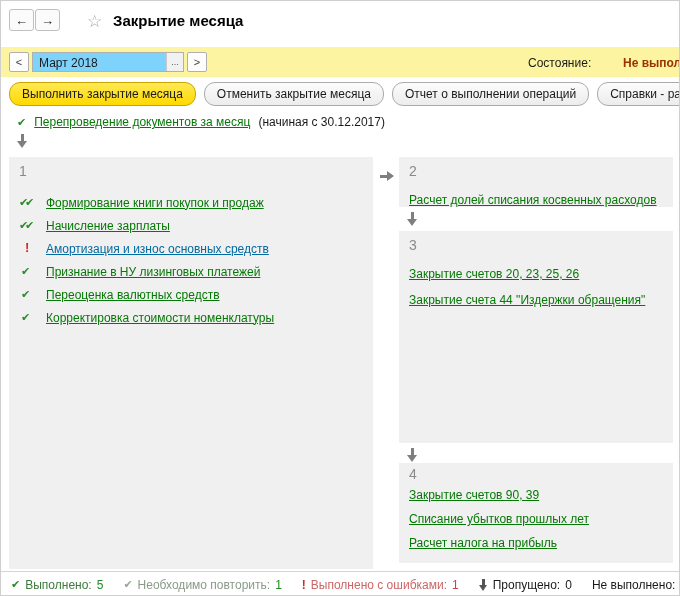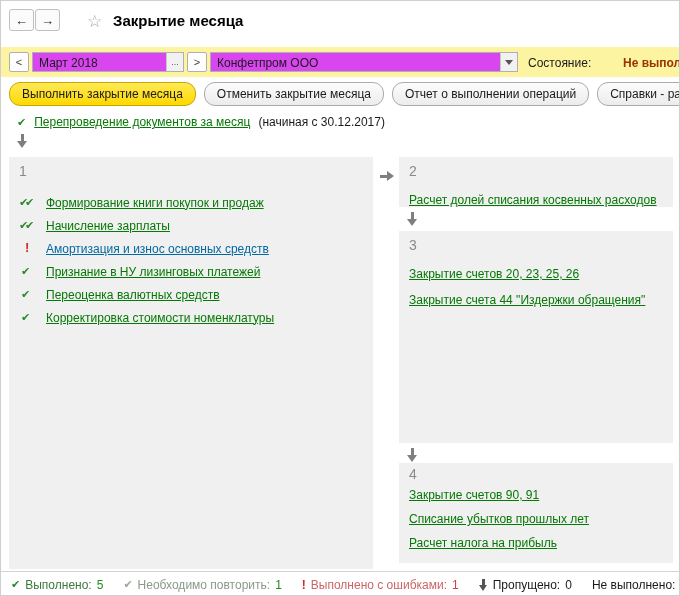--- a/index.html
+++ b/index.html
@@ -12,21 +12,21 @@
   .navbtn.back { left:8px; }
   .navbtn.fwd { left:34px; }
   .star { position:absolute; left:86px; top:10px; font-size:17px; color:#a9a9a9; cursor:pointer; }
   .title { position:absolute; left:112px; top:11px; font-size:15px; font-weight:bold; color:#000; }
 
   
   .periodbar { position:absolute; top:46px; left:0; right:0; height:30px; background:#fcf4a0; }
   .sqbtn { position:absolute; top:5px; width:20px; height:20px; border:1px solid #b0b0b0; background:#fdfdfd; border-radius:2px; font-size:11px; color:#444; cursor:pointer; font-family:inherit; }
   .sqbtn.prev { left:8px; }
   .sqbtn.next { left:186px; }
-  .field { position:absolute; top:5px; height:20px; background:#d946ef; border:1px solid #b0b0b0; }
+  .field { position:absolute; top:5px; height:20px; background:#7dd3fc; border:1px solid #b0b0b0; }
   .period-field { left:31px; width:152px; }
   .org-field { left:209px; width:308px; cursor:pointer; }
   .field-text { position:absolute; left:6px; top:3px; font-size:12px; white-space:nowrap; }
   .field-btn { position:absolute; right:0; top:0; bottom:0; width:17px; border:none; border-left:1px solid #c9c9c9; background:#f1f1f1; font-size:9px; color:#555; cursor:pointer; font-family:inherit; }
   .caret { display:inline-block; width:0; height:0; border-left:4px solid transparent; border-right:4px solid transparent; border-top:5px solid #555; }
   .status-label { position:absolute; left:527px; top:9px; color:#1a1a1a; }
   .status-value { position:absolute; left:622px; top:9px; font-weight:bold; color:#993300; white-space:nowrap; }
 
   
   .actionsbar { position:absolute; top:81px; left:8px; height:26px; display:flex; gap:8px; }
@@ -90,24 +90,20 @@
     <span class="title">Закрытие месяца</span>
   </div>
 
   <div class="periodbar">
     <button class="sqbtn prev">&lt;</button>
     <div class="field period-field">
       <span class="field-text">Март 2018</span>
       <button class="field-btn">...</button>
     </div>
     <button class="sqbtn next">&gt;</button>
-    <div class="field org-field">
-      <span class="field-text">Конфетпром ООО</span>
-      <button class="field-btn"><span class="caret"></span></button>
-    </div>
     <span class="status-label">Состояние:</span>
     <span class="status-value">Не выполнено</span>
   </div>
 
   <div class="actionsbar">
     <button class="btn primary">Выполнить закрытие месяца</button>
     <button class="btn">Отменить закрытие месяца</button>
     <button class="btn">Отчет о выполнении операций</button>
     <button class="btn">Справки - расчеты</button>
   </div>
@@ -174,21 +170,21 @@
       </div>
     </div>
   </div>
 
   <span class="darr" style="left:406px; top:447px;"></span>
 
   <div class="panel p4" style="left:398px; top:462px; width:274px; height:100px;">
     <span class="panel-num" style="top:3px;">4</span>
     <div class="ops" style="top:20px;">
       <div class="op">
-        <a class="oplink">Закрытие счетов 90, 91</a>
+        <a class="oplink">Закрытие счетов 90, 39</a>
       </div>
       <div class="op">
         <a class="oplink">Списание убытков прошлых лет</a>
       </div>
       <div class="op">
         <a class="oplink">Расчет налога на прибыль</a>
       </div>
     </div>
   </div>
 

